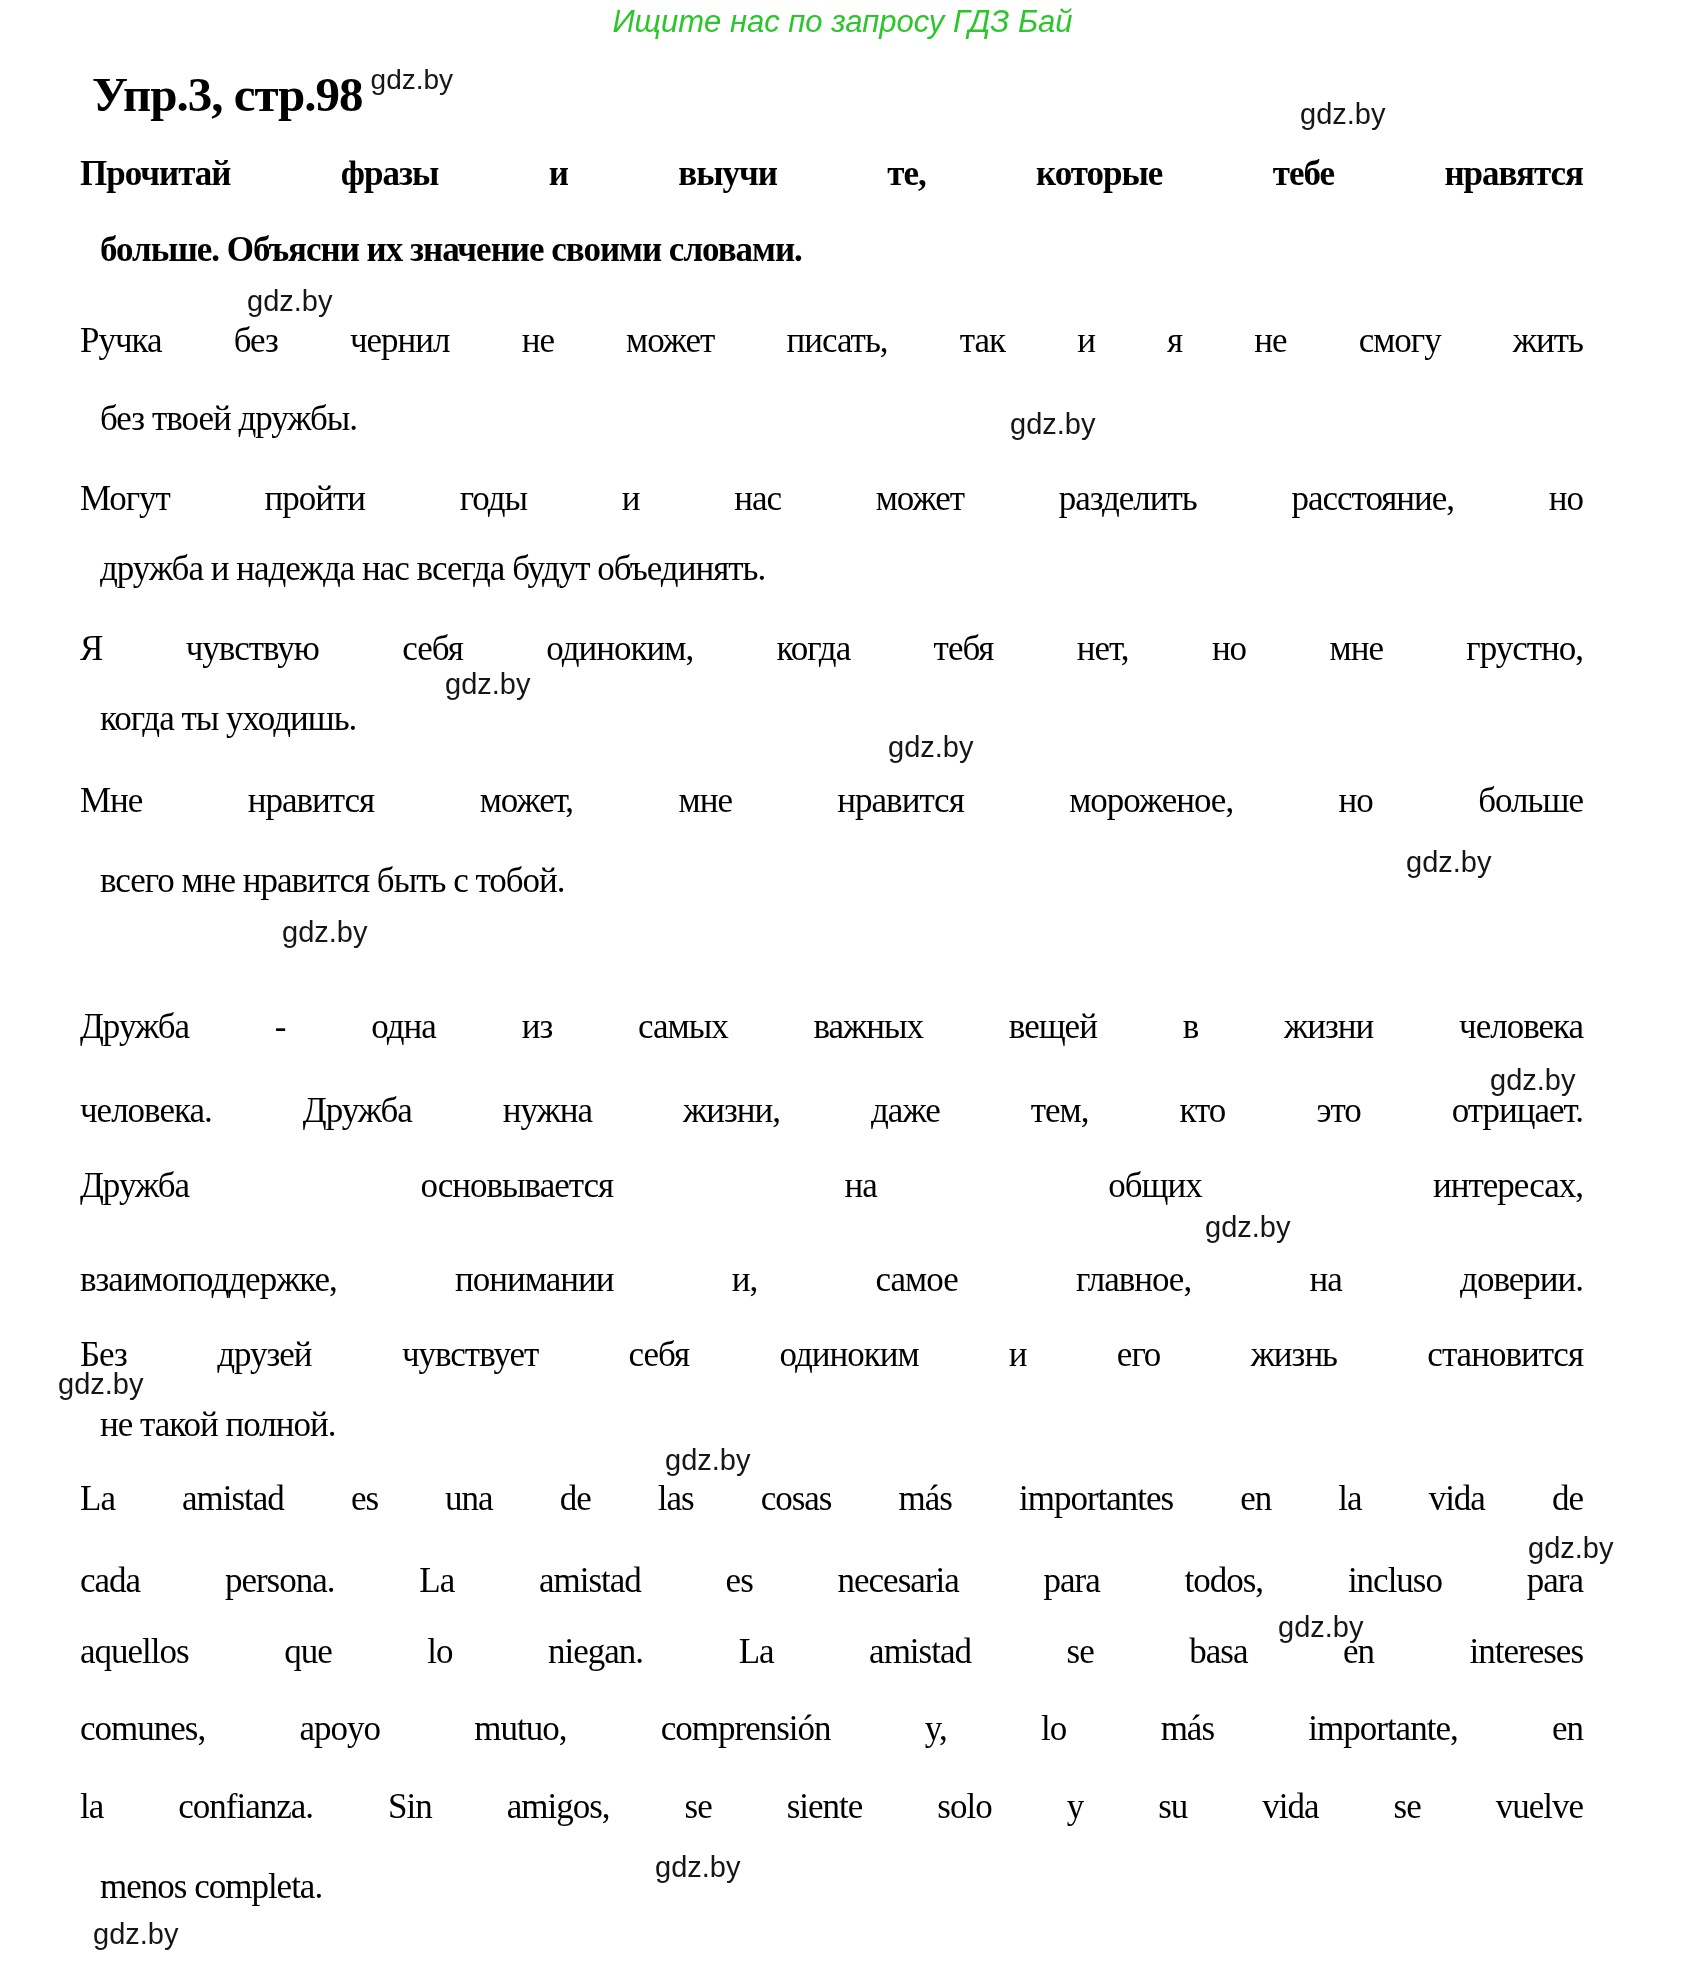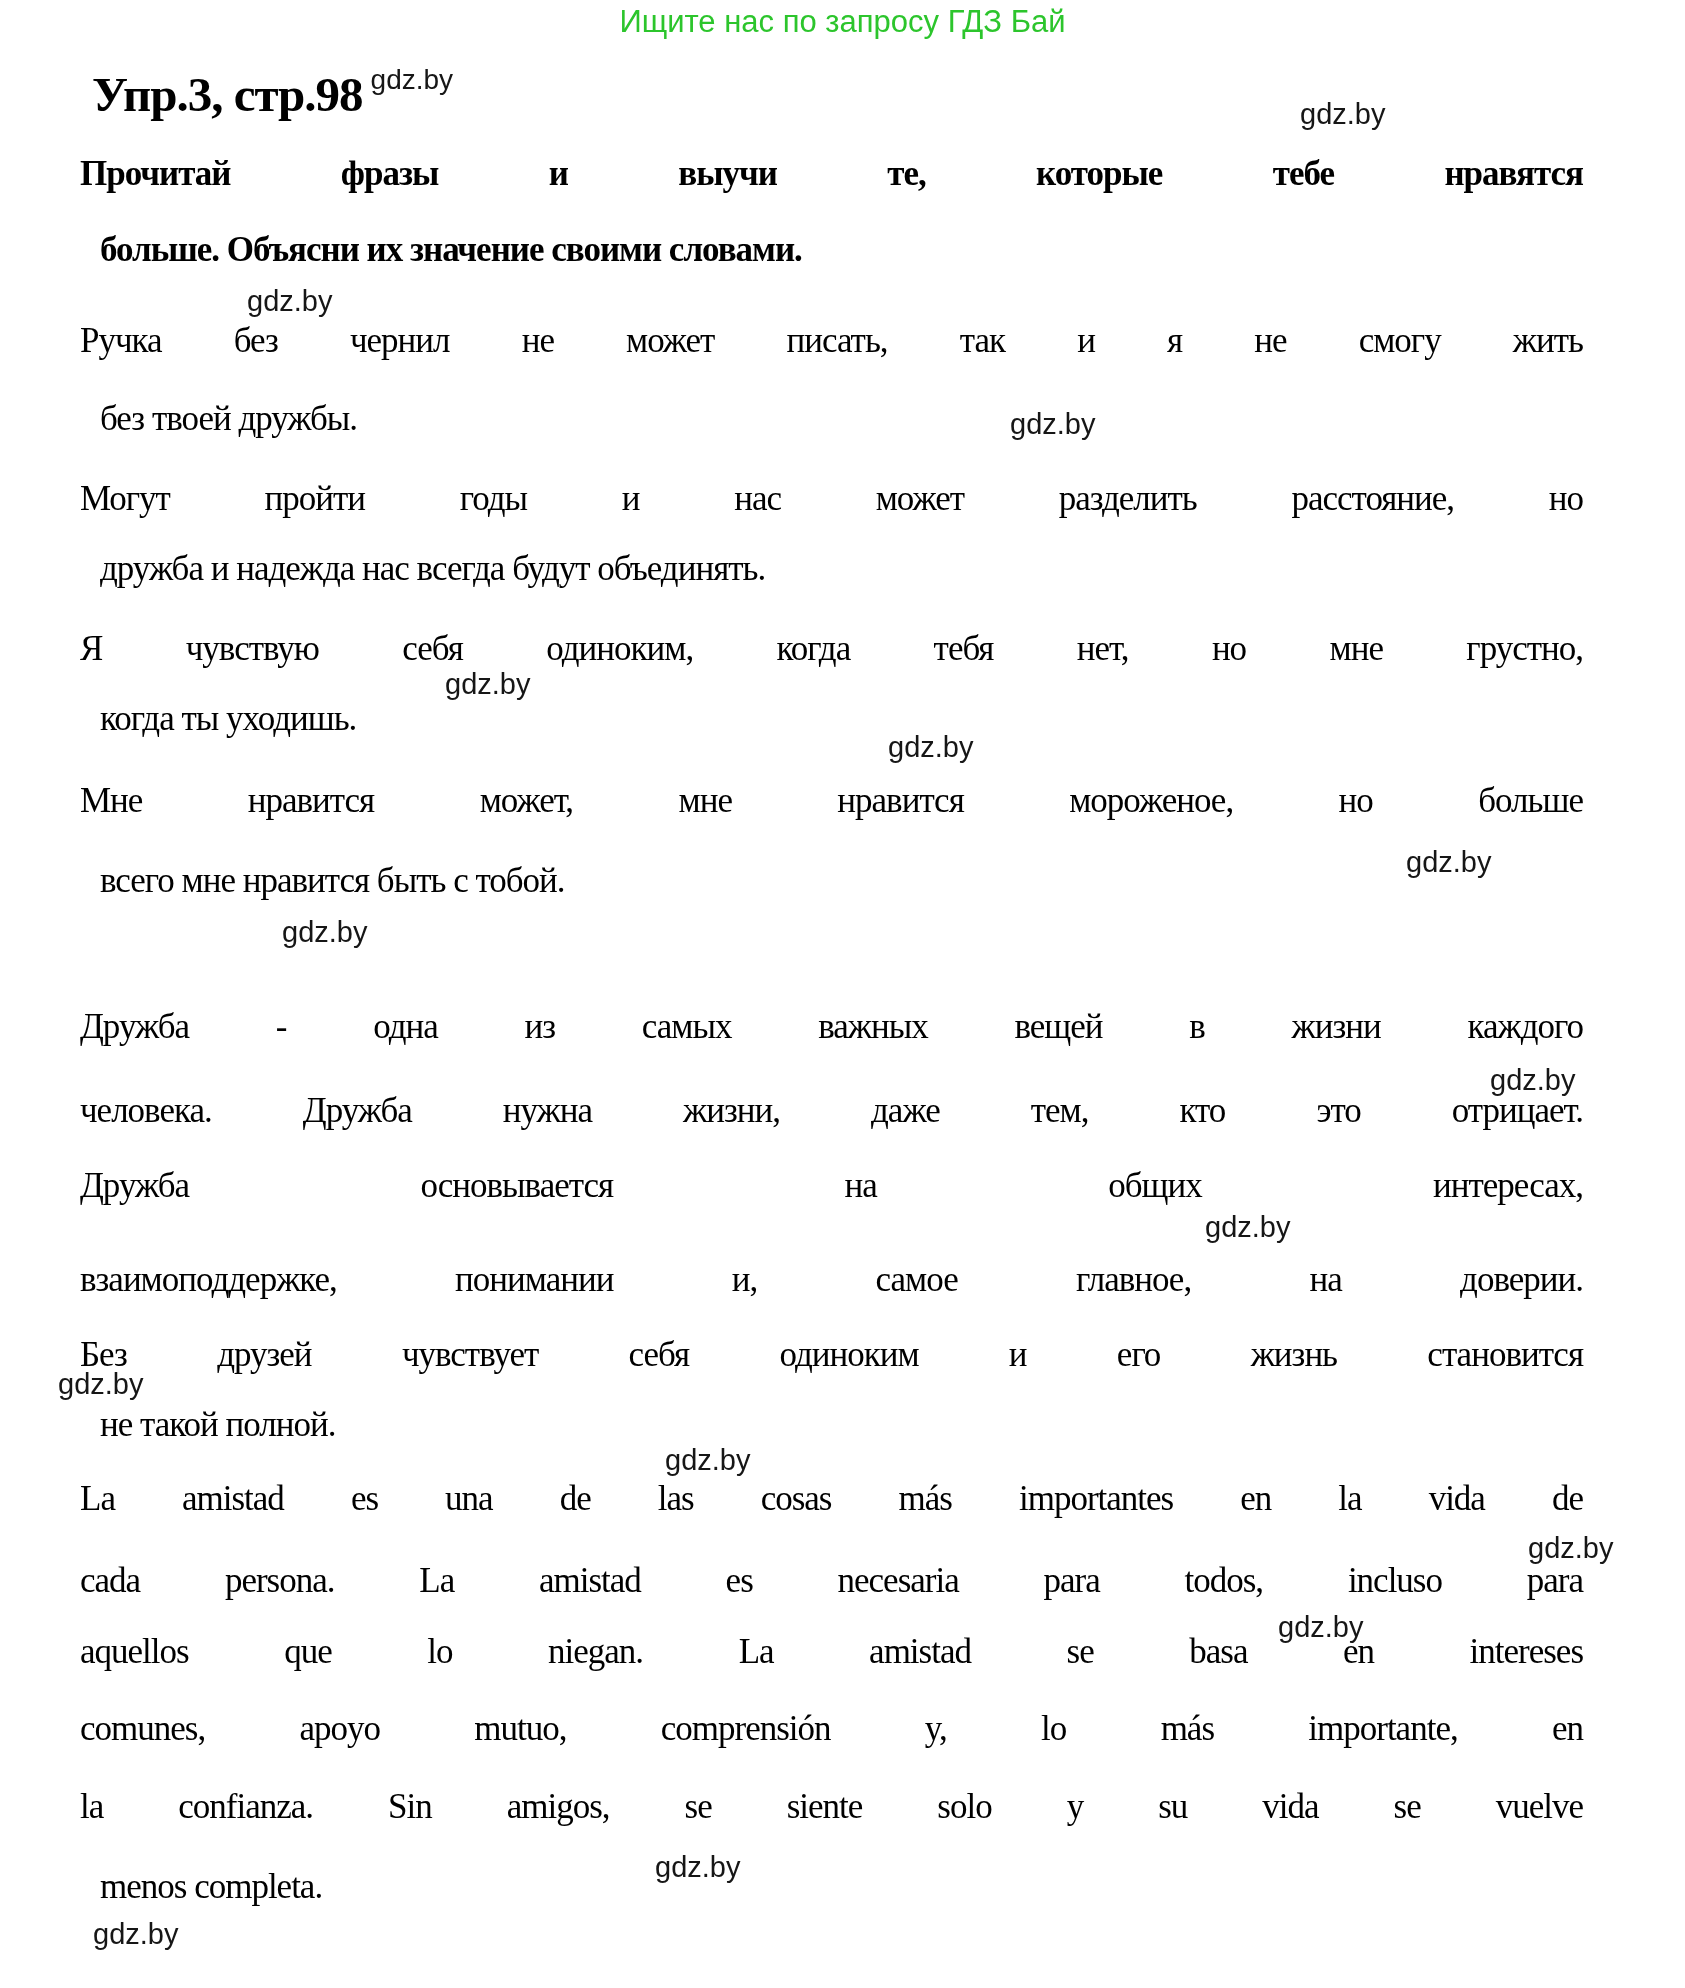--- a/index.html
+++ b/index.html
@@ -3,21 +3,21 @@
 <meta charset="utf-8">
 <style>
   html,body{margin:0;padding:0;background:#ffffff;}
   .page{
     position:relative;width:1685px;height:1988px;background:#ffffff;
     overflow:hidden;font-family:"Liberation Serif","DejaVu Serif",serif;color:#000000;
   }
   .banner{
     position:absolute;top:4px;left:0;width:100%;text-align:center;
     font-family:"Liberation Sans","DejaVu Sans",sans-serif;
-    font-size:31px;color:#2cc52c;
+    font-size:31px;color:#2cc52c;font-style:italic;
   }
   .title{
     position:absolute;left:80px;top:54px;margin:12px;
     font-size:49px;font-weight:bold;letter-spacing:-1px;
   }
   .title-sup{
     font-family:"Liberation Sans","DejaVu Sans",sans-serif;
     font-size:28px;font-weight:normal;color:#161616;
     position:relative;top:-22px;left:8px;letter-spacing:0;
   }
@@ -52,21 +52,21 @@
 
   <div class="line j" style="top:312px">Ручка без чернил не может писать, так и я не смогу жить</div>
   <div class="line l" style="top:390px">без твоей дружбы.</div>
   <div class="line j" style="top:470px">Могут пройти годы и нас может разделить расстояние, но</div>
   <div class="line l" style="top:540px">дружба и надежда нас всегда будут объединять.</div>
   <div class="line j" style="top:620px">Я чувствую себя одиноким, когда тебя нет, но мне грустно,</div>
   <div class="line l" style="top:690px">когда ты уходишь.</div>
   <div class="line j" style="top:772px">Мне нравится может, мне нравится мороженое, но больше</div>
   <div class="line l" style="top:852px">всего мне нравится быть с тобой.</div>
 
-  <div class="line j" style="top:998px">Дружба - одна из самых важных вещей в жизни каждого</div>
+  <div class="line j" style="top:998px">Дружба - одна из самых важных вещей в жизни человека</div>
   <div class="line j" style="top:1082px">человека. Дружба нужна жизни, даже тем, кто это отрицает.</div>
   <div class="line j" style="top:1157px">Дружба основывается на общих интересах,</div>
   <div class="line j" style="top:1251px">взаимоподдержке, понимании и, самое главное, на доверии.</div>
   <div class="line j" style="top:1326px">Без друзей чувствует себя одиноким и его жизнь становится</div>
   <div class="line l" style="top:1396px">не такой полной.</div>
 
   <div class="line j" style="top:1470px">La amistad es una de las cosas más importantes en la vida de</div>
   <div class="line j" style="top:1552px">cada persona. La amistad es necesaria para todos, incluso para</div>
   <div class="line j" style="top:1623px">aquellos que lo niegan. La amistad se basa en intereses</div>
   <div class="line j" style="top:1700px">comunes, apoyo mutuo, comprensión y, lo más importante, en</div>

